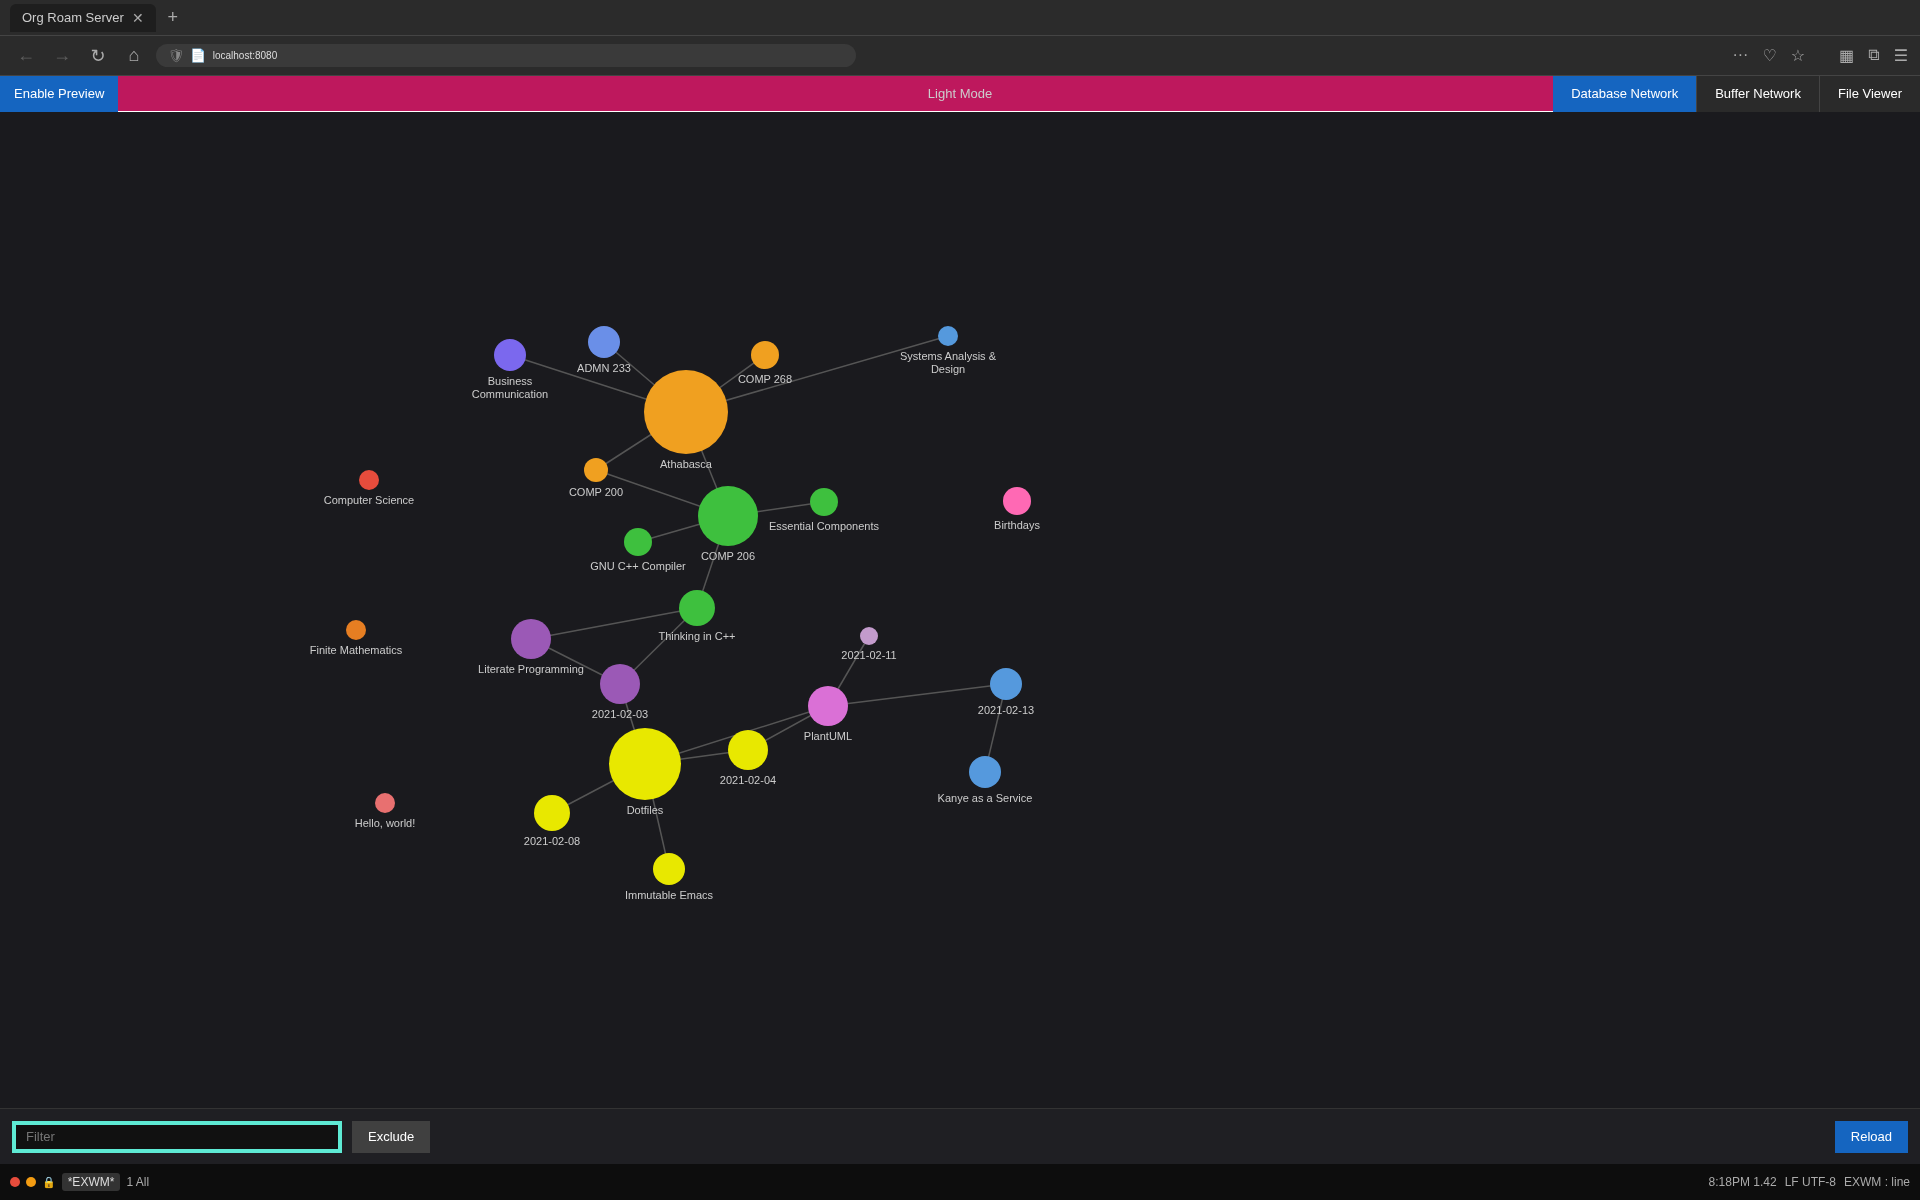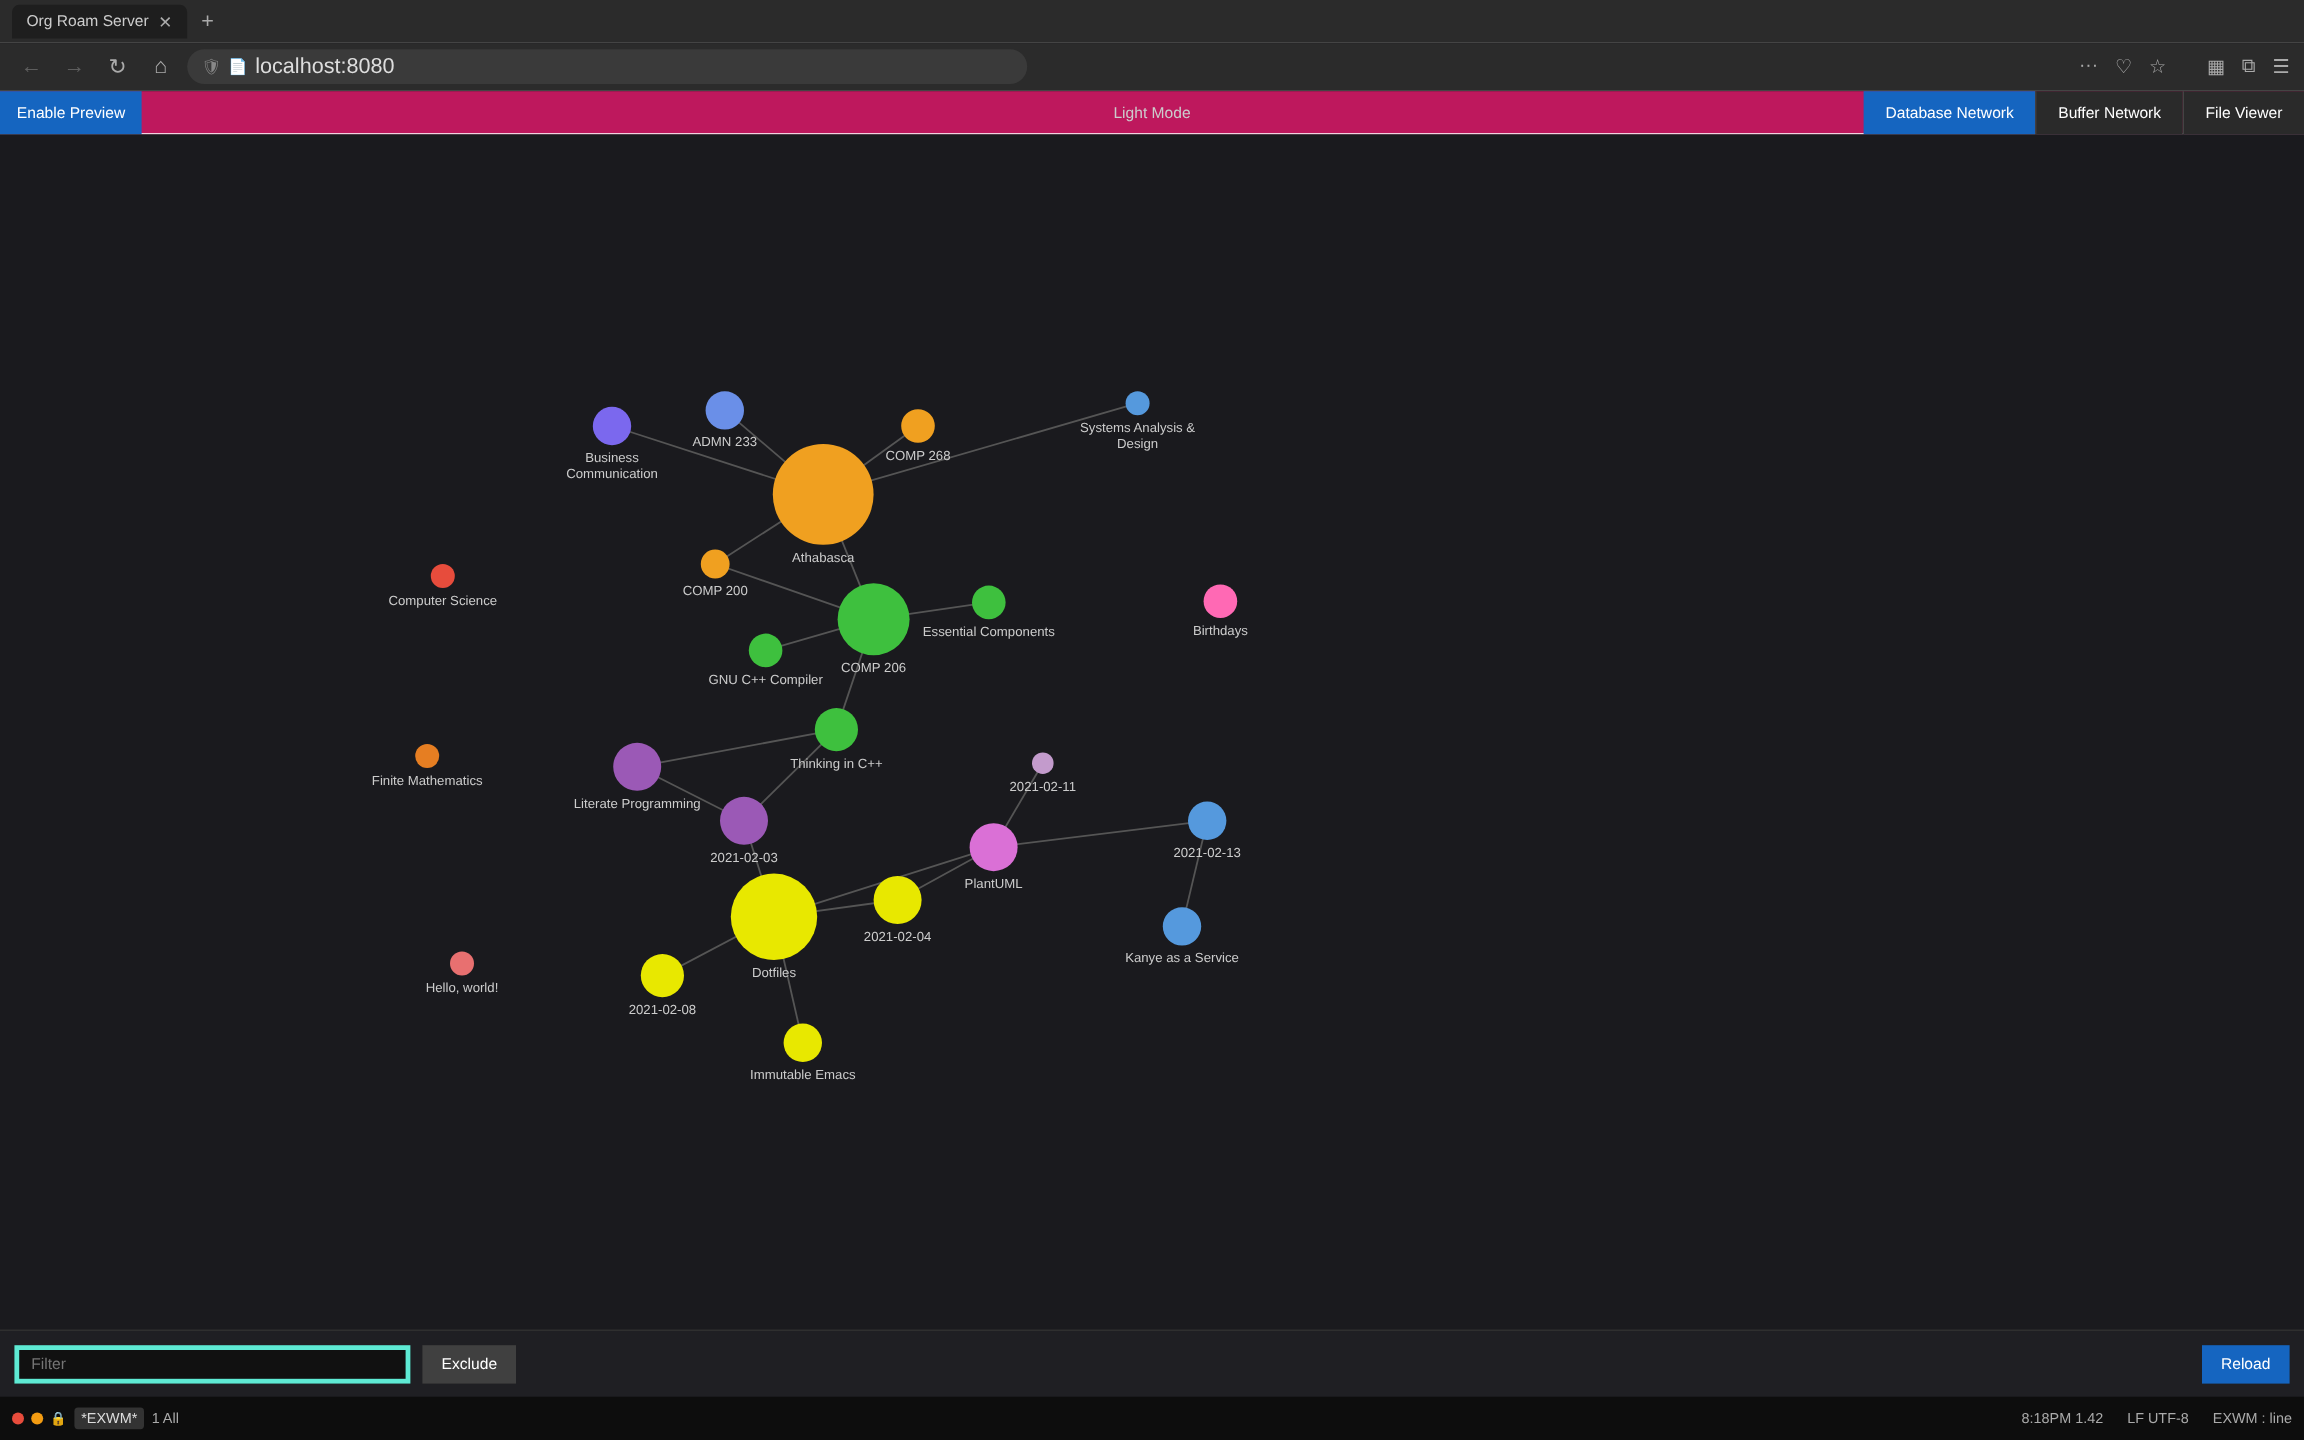--- a/index.html
+++ b/index.html
@@ -33,21 +33,21 @@
     .address-bar-wrap {
       flex: 1;
       display: flex;
       align-items: center;
       background: #3a3a3a;
       border-radius: 20px;
       padding: 4px 12px;
       gap: 6px;
       max-width: 700px;
     }
-    .address-url { color: #ddd; font-size: 18px; }
+    .address-url { color: #ddd; font-size: 10px; }
     .toolbar-right { margin-left: auto; display: flex; gap: 14px; color: #aaa; font-size: 16px; cursor: pointer; }
 
     
     .app-bar {
       background: #be185d;
       height: 36px;
       display: flex;
       align-items: center;
       padding: 0 0;
       border-bottom: 1px solid #ffffff;
@@ -156,21 +156,21 @@
       width: 1920px;
       font-size: 12px;
       color: #aaa;
       gap: 16px;
     }
     .status-indicators { display: flex; gap: 6px; align-items: center; }
     .dot { width: 10px; height: 10px; border-radius: 50%; }
     .dot-red { background: #e74c3c; }
     .dot-yellow { background: #f39c12; }
     .wm-tag { background: #333; padding: 2px 6px; border-radius: 3px; color: #ddd; }
-    .status-right { margin-left: auto; display: flex; gap: 20px; color: #aaa; }
+    .status-right { margin-left: auto; display: flex; gap: 8px; color: #aaa; }
   </style>
 </head>
 <body>
 
 <div class="browser-titlebar">
   <div class="tab">
     <span>Org Roam Server</span>
     <span class="tab-close">✕</span>
   </div>
   <span class="tab-add">+</span>

